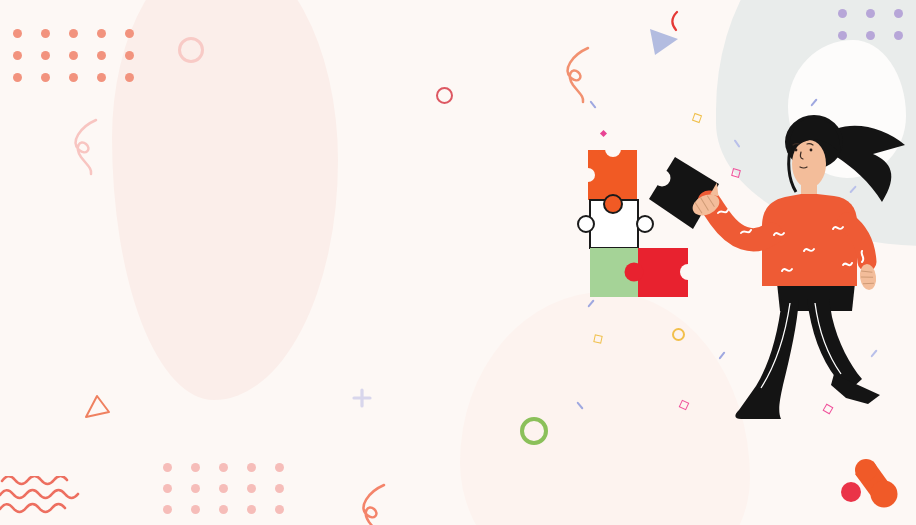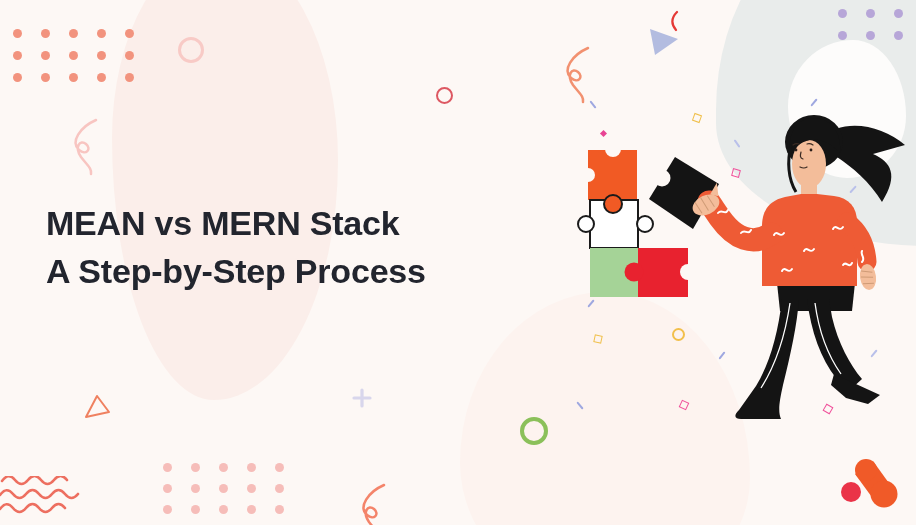--- a/index.html
+++ b/index.html
@@ -119,24 +119,20 @@
       <div class="deco" style="height: 6px; width: 6px; border: 1.5px solid rgb(240, 81, 155); transform: rotate(15deg); left: 732px; top: 169px;"></div>
       <div class="deco" style="height: 6px; width: 6px; border: 1.5px solid rgb(240, 81, 155); transform: rotate(25deg); left: 680px; top: 401px;"></div>
       <div class="deco" style="height: 5px; width: 5px; border: 1.5px solid rgb(240, 81, 155); transform: rotate(18deg); left: 845px; top: 251px;"></div>
       <div class="deco" style="height: 6px; width: 6px; border: 1.5px solid rgb(240, 81, 155); transform: rotate(30deg); left: 824px; top: 405px;"></div>
       <div class="deco" style="height: 5px; width: 5px; background: rgb(232, 67, 147); transform: rotate(45deg); left: 601px; top: 131px;"></div>
       <svg width="11" height="11" class="deco" style="left: 843px; top: 144px;">
         <polygon points="1,9 5,1 10,8" fill="none" stroke="#f2439b" stroke-width="2" stroke-linejoin="round"></polygon>
       </svg>
     </div>
 
-  <h1 id="page-title" style="margin: 0px; color: rgb(34, 37, 46);">
-    <div>MEAN vs MERN Stack</div>
-    <div>A Step-by-Step Process</div>
-  </h1>
 
   <svg id="illustration" width="366" height="400" viewBox="0 0 366 400">
 
     <g>
       <rect x="38" y="65" width="49" height="50" fill="#f15a24"></rect>
       <circle cx="63" cy="64" r="8" fill="#fdf8f5"></circle>
       <circle cx="38" cy="90" r="7" fill="#fdf8f5"></circle>
 
       <rect x="40" y="115" width="48" height="48" stroke-width="2" fill="#ffffff" stroke="#1a1a1a"></rect>
       <circle cx="36" cy="139" r="8" fill="#ffffff" stroke-width="2" stroke="#1a1a1a"></circle>

